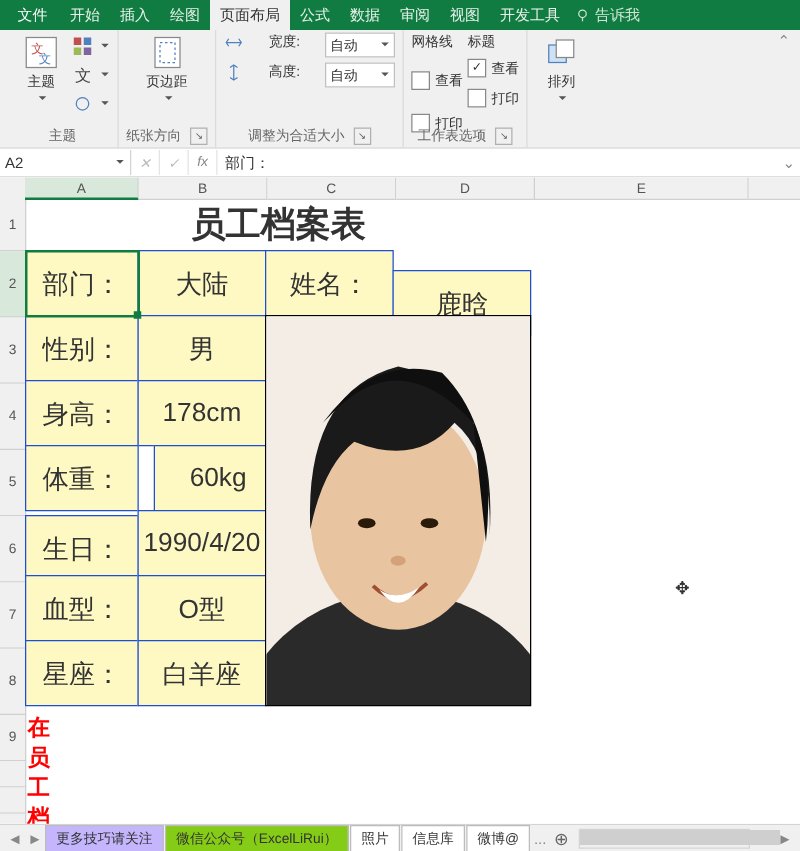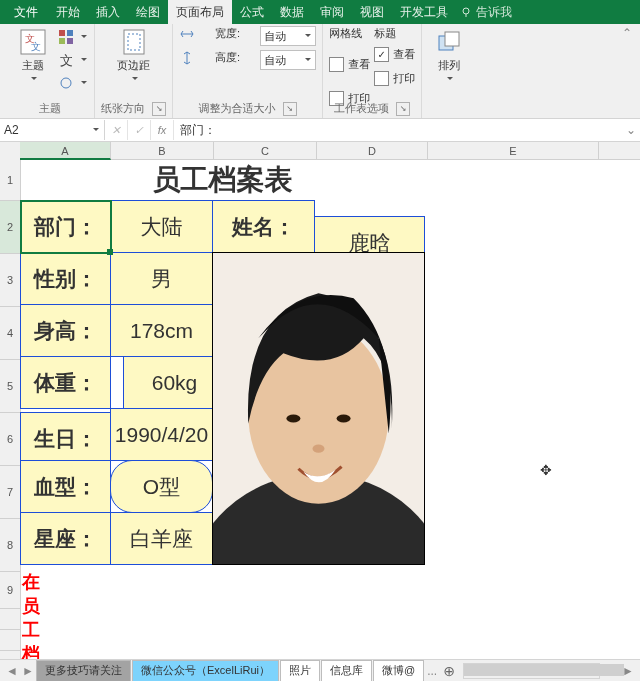--- a/index.html
+++ b/index.html
@@ -32,31 +32,31 @@
 .corner{position:absolute;left:0;top:0;width:20px;height:18px;background:#f0f0f0;border-right:1px solid #d0d0d0;border-bottom:1px solid #d0d0d0}
 .col-headers{position:absolute;left:20px;top:0;height:18px;display:flex}
 .ch{background:#f0f0f0;border-right:1px solid #d0d0d0;border-bottom:1px solid #d0d0d0;text-align:center;font-size:11px;color:#555;line-height:18px}
 .ch.sel{background:#d8e8da;border-bottom:2px solid #107c41}
 .row-headers{position:absolute;left:0;top:18px;width:20px}
 .rh{background:#f0f0f0;border-right:1px solid #d0d0d0;border-bottom:1px solid #d0d0d0;width:20px;text-align:center;font-size:11px;color:#555;display:flex;align-items:center;justify-content:center}
 .rh.sel{background:#d8e8da;border-right:2px solid #107c41}
 .grid{position:absolute;left:20px;top:18px}
 .merge-title{position:absolute;left:0;top:0;width:405px;height:40px;display:flex;align-items:center;justify-content:center;font-weight:bold;font-size:28px;font-family:SimSun}
 .form-cell{position:absolute;border:1px solid #1d4ed8;display:flex;align-items:center;justify-content:center;font-size:21px;background:#fef9c3}
-.form-label{font-weight:bold;font-family:SimHei,sans-serif}
+.form-label{font-weight:normal;font-family:SimHei,sans-serif}
 .photo-cell{position:absolute;border:1px solid #000;background:#fff;overflow:hidden}
 .active-cell{position:absolute;border:2px solid #107c41;pointer-events:none}
 .active-cell:after{content:"";position:absolute;right:-3px;bottom:-3px;width:6px;height:6px;background:#107c41}
 .red-note{position:absolute;color:#ff0000;font-weight:bold;font-size:18px;font-family:SimHei}
 .cursor-ic{position:absolute;font-size:14px;color:#333}
 .tabs-row{height:22px;border-top:1px solid #d4d4d4;background:#f0f0f0;display:flex;align-items:center;padding:0 4px}
 .nav-arrow{width:16px;color:#888;text-align:center}
 .sheet-tab{height:20px;padding:0 8px;border:1px solid #bdbdbd;border-bottom:none;margin-right:1px;font-size:11px;display:flex;align-items:center;background:#fff;cursor:pointer}
-.sheet-tab.active{background:#a3a3a3;border-bottom:2px solid #14532d}
-.sheet-tab.yellow{background:#7dd3fc}
+.sheet-tab.active{background:#c4b5fd;border-bottom:2px solid #14532d}
+.sheet-tab.yellow{background:#84cc16}
 .new-sheet{width:20px;color:#666;text-align:center;font-size:14px}
 .scroll-track{flex:1;margin:0 4px;height:14px;background:#f0f0f0;border:1px solid #d4d4d4;position:relative}
 .scroll-thumb{position:absolute;left:0;top:0;height:12px;width:160px;background:#cfcfcf}
 svg{display:block}
 </style>
 </head>
 <body>
 
 <div class="titlebar">
   <div class="file-tab">文件</div>
@@ -262,21 +262,21 @@
       <div class="form-cell" style="left: 294px; top: 56px; width: 109px; height: 51px;">鹿晗</div>
       <div class="form-cell form-label" style="left: 0px; top: 92px; width: 89px; height: 51px;">性别：</div>
       <div class="form-cell" style="left: 90px; top: 92px; width: 101px; height: 51px;">男</div>
       <div class="form-cell form-label" style="left: 0px; top: 144px; width: 89px; height: 51px;">身高：</div>
       <div class="form-cell" style="left: 90px; top: 144px; width: 101px; height: 51px;">178cm</div>
       <div class="form-cell form-label" style="left: 0px; top: 196px; width: 89px; height: 51px;">体重：</div>
       <div class="form-cell" style="left: 103px; top: 196px; width: 101px; height: 51px;">60kg</div>
       <div class="form-cell form-label" style="left: 0px; top: 252px; width: 89px; height: 51px;">生日：</div>
       <div class="form-cell" style="left: 90px; top: 248px; width: 101px; height: 51px;">1990/4/20</div>
       <div class="form-cell form-label" style="left: 0px; top: 300px; width: 89px; height: 51px;">血型：</div>
-      <div class="form-cell" style="left: 90px; top: 300px; width: 101px; height: 51px; border-radius: 22px;">O型</div>
+      <div class="form-cell" style="left: 90px; top: 300px; width: 101px; height: 51px;">O型</div>
       <div class="form-cell form-label" style="left: 0px; top: 352px; width: 89px; height: 51px;">星座：</div>
       <div class="form-cell" style="left: 90px; top: 352px; width: 101px; height: 51px;">白羊座</div>
       <div class="photo-cell" style="left: 192px; top: 92px; width: 211px; height: 311px;">
         <svg width="100%" height="100%" viewBox="0 0 210 310">
           <rect width="210" height="310" fill="#f3ede6"></rect>
           <ellipse cx="105" cy="340" rx="130" ry="120" fill="#2a2a2a"></ellipse>
           <ellipse cx="105" cy="160" rx="70" ry="90" fill="#e8c4a0"></ellipse>
           <path d="M35,170 Q30,60 105,40 Q185,55 178,175 Q180,110 150,85 Q120,120 70,100 Q45,120 35,170 Z" fill="#1a1a1a"></path>
           <path d="M50,80 Q105,20 165,85 L175,180 Q185,90 140,45 Q85,30 45,85 Z" fill="#0f0f0f"></path>
           <ellipse cx="80" cy="165" rx="7" ry="4" fill="#2a1a0a"></ellipse>

